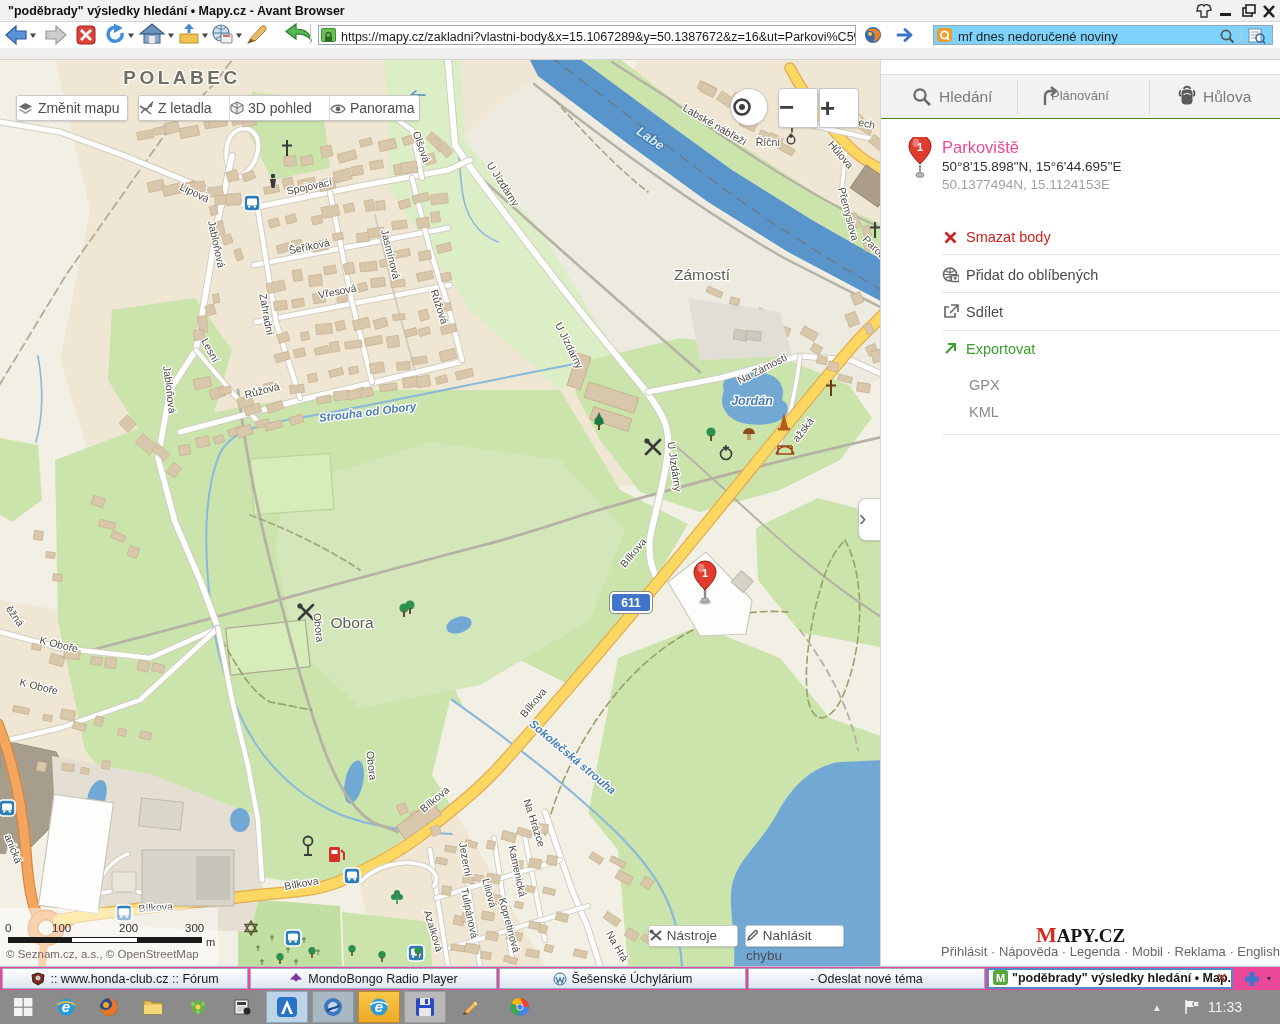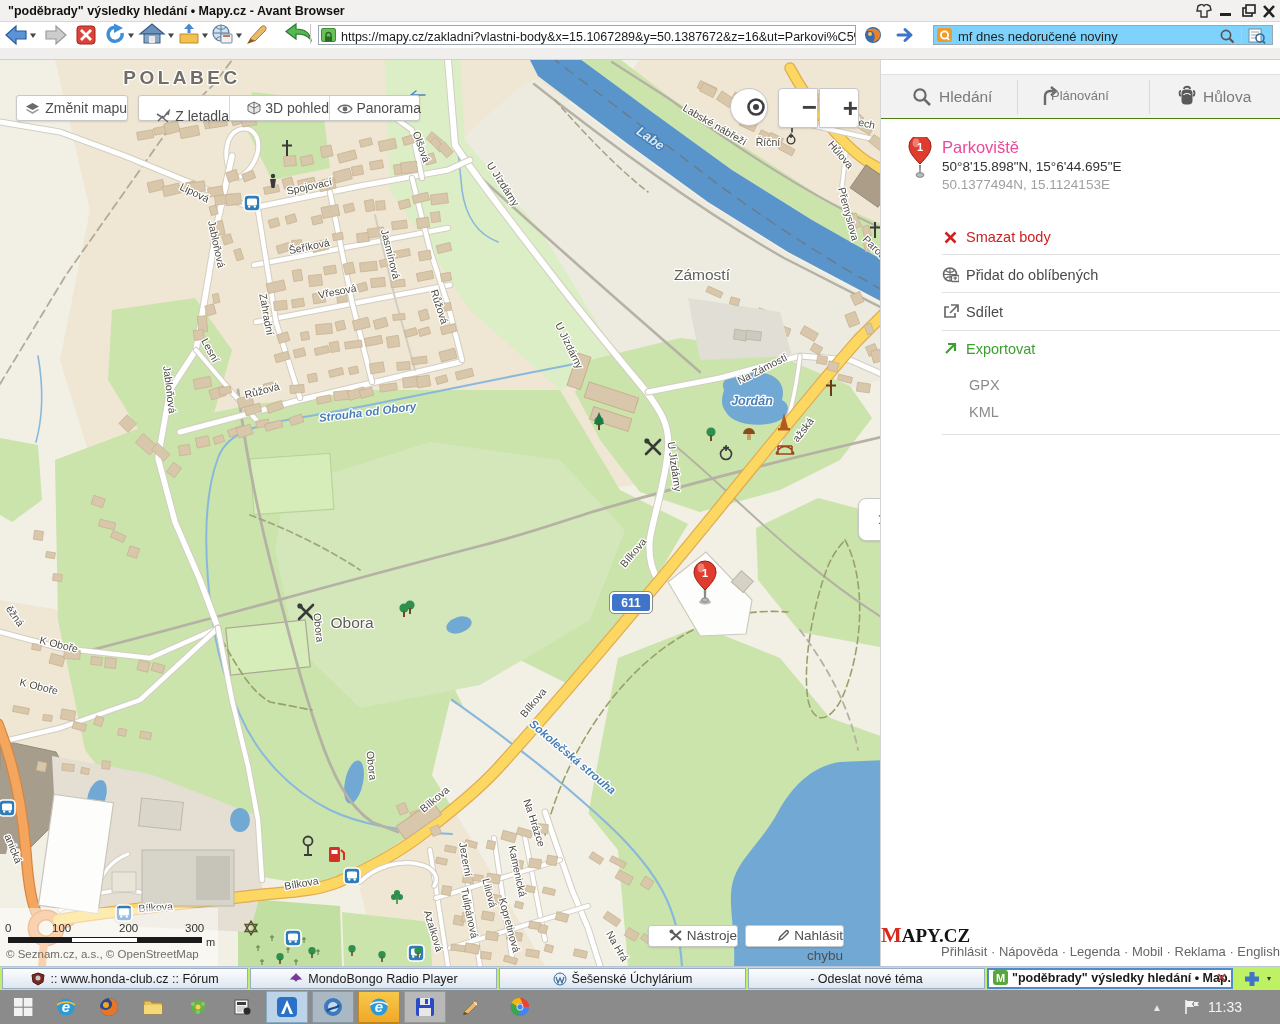--- a/index.html
+++ b/index.html
@@ -3,22 +3,22 @@
 *{margin:0;padding:0;box-sizing:border-box}
 body{width:1280px;height:1024px;font-family:"Liberation Sans",sans-serif;position:relative;overflow:hidden;background:#fff}
 .abs{position:absolute}
 #titlebar{left:0;top:0;width:1280px;height:22px;background:#f2f1f0;border-bottom:1px solid #d8d7d5;font-size:12.5px;color:#111}
 #titlebar .ttl{position:absolute;left:8px;top:4px;font-weight:bold;letter-spacing:0}
 #titlebar .menu{position:absolute;right:62px;top:4px;font-weight:bold}
 #titlebar .menu span{margin-left:21px}
 #strip{left:0;top:48px;width:1280px;height:12px;background:#f0efee;border-bottom:1px solid #d0d0d0}
 #mapwrap{left:0;top:60px;width:880px;height:906px;overflow:hidden}
 #sidebar{left:880px;top:60px;width:400px;height:906px;background:#ffffff;border-left:1px solid #d5d5d5}
-.mbtn{position:absolute;background:#fff;border:1px solid #c8c8c8;border-radius:3px;color:#4e4e4e;font-size:14px;line-height:24px;text-align:right;box-shadow:0 1px 2px rgba(0,0,0,0.12)}
-#tabsrow{left:0;top:966px;width:1280px;height:24px;background:#bef264;border-top:1px solid #b9c4d2}
+.mbtn{position:absolute;background:#fff;border:1px solid #c8c8c8;border-radius:3px;color:#4e4e4e;font-size:14px;line-height:24px;text-align:left;box-shadow:0 1px 2px rgba(0,0,0,0.12)}
+#tabsrow{left:0;top:966px;width:1280px;height:24px;background:#ec4899;border-top:1px solid #b9c4d2}
 .btab{position:absolute;top:1px;height:21px;background:linear-gradient(#fdfdfe,#dde6f0);border:1px solid #96adc4;font-size:12.5px;color:#1a1a1a;text-align:center;line-height:20px;white-space:nowrap;overflow:hidden}
 #taskbar{left:0;top:990px;width:1280px;height:34px;background:#8b8b8b}
 .srow{position:absolute;left:85px;font-size:14.5px;color:#4a4a4a}
 .sdiv{position:absolute;left:61px;right:0;height:1px;background:#e2e2e2}
 .btab svg,.mbtn svg{display:inline-block}
 #mapwrap>svg{display:block}
 </style></head><body>
 <div class="abs" id="titlebar">
 <span class="ttl">"poděbrady" výsledky hledání • Mapy.cz - Avant Browser</span>
 <svg class="abs" style="right:4px;top:4px" width="82" height="15" viewBox="0 0 82 15">
@@ -700,21 +700,21 @@
 </g>
     </svg>
   </div>
 <div class="mbtn" style="left:16px;top:95px;width:112px;height:26px">
 <svg width="17" height="13" viewBox="0 0 17 13" style="vertical-align:-2px">
       <path d="M8.5,1 L15,4.5 L8.5,8 L2,4.5 Z" fill="#6a6a6a"></path>
       <path d="M3,7 L8.5,10 L14,7 L15,8 L8.5,12 L2,8 Z" fill="#9a9a9a"></path>
     </svg>
 Změnit mapu</div>
 <div class="mbtn" style="left:138px;top:95px;width:282px;height:26px;padding:0">
-<span style="position:absolute;left:0;top:8px;width:90px"><svg width="15" height="14" viewBox="0 0 15 14" style="vertical-align:-2px">
+<span style="position:absolute;left:0;top:0;width:90px"><svg width="15" height="14" viewBox="0 0 15 14" style="vertical-align:-2px">
         <path d="M2,12 L7,7 M7,9 L12,13 M7,9 L1,5 M7,9 L13,2 M10,5 L13,2 L12,6" stroke="#6a6a6a" stroke-width="1.6" fill="none"></path>
       </svg> Z letadla</span>
 <span style="position:absolute;left:90px;top:0;width:100px;border-left:1px solid #d8d8d8"><svg width="14" height="14" viewBox="0 0 14 14" style="vertical-align:-2px">
         <path d="M7,1 L13,4 L13,10 L7,13 L1,10 L1,4 Z M7,1 L7,7 M1,4 L7,7 L13,4 M7,13 L7,7" fill="#e8e8e8" stroke="#6a6a6a"></path>
       </svg> 3D pohled</span>
 <span style="position:absolute;left:190px;top:0;width:92px;border-left:1px solid #d8d8d8"><svg width="16" height="12" viewBox="0 0 16 12" style="vertical-align:-2px">
         <path d="M1,6 C4,1 12,1 15,6 C12,11 4,11 1,6 Z" fill="none" stroke="#6a6a6a" stroke-width="1.4"></path>
         <circle cx="8" cy="6" r="2.4" fill="#6a6a6a"></circle>
       </svg> Panorama</span>
 </div>
@@ -810,21 +810,21 @@
 <span class="srow" style="top:244px">Sdílet</span>
 <div class="sdiv" style="top:270px"></div>
 <svg class="abs" style="left:63px;top:282px" width="13" height="13" viewBox="0 0 13 13">
       <path d="M2,11 L11,2 M4,2 L11,2 L11,9" fill="none" stroke="#3ba02e" stroke-width="2.2"></path>
     </svg>
 <span class="srow" style="top:281px;color:#3ba02e">Exportovat</span>
 <span class="srow" style="left:88px;top:317px;color:#8a8a8a">GPX</span>
 <span class="srow" style="left:88px;top:344px;color:#8a8a8a">KML</span>
 <div class="sdiv" style="top:374px"></div>
 
-<div class="abs" style="left:0;top:862px;width:399px;text-align:left;font-size:19px;font-weight:bold;font-family:'Liberation Serif',serif;letter-spacing:0px"><span style="color:#d42b1e;font-size:22px">M</span><span style="color:#141414">APY.CZ</span></div>
+<div class="abs" style="left:0;top:862px;width:399px;text-align:center;font-size:19px;font-weight:bold;font-family:'Liberation Serif',serif;letter-spacing:0px"><span style="color:#d42b1e;font-size:22px">M</span><span style="color:#141414">APY.CZ</span></div>
 <div class="abs" style="left:0;top:884px;width:399px;text-align:right;font-size:13px;color:#666">Přihlásit · Nápověda · Legenda · Mobil · Reklama · English</div>
 </div>
 <div class="abs" id="tabsrow">
     <div class="btab" style="left:2px;width:246px"><svg width="14" height="14" viewBox="0 0 14 14" style="vertical-align:-3px;margin-right:5px">
         <path d="M7,1 L13,3 L12,10 L7,13 L2,10 L1,3 Z" fill="#7a2a22" stroke="#4a1a12"></path>
         <circle cx="7" cy="6" r="2.5" fill="#c8c8c8"></circle>
       </svg>:: www.honda-club.cz :: Fórum</div>
     <div class="btab" style="left:250px;width:247px"><svg width="14" height="14" viewBox="0 0 14 14" style="vertical-align:-3px;margin-right:5px">
         <path d="M7,1 C9,4 12,5 13,8 C10,7 8,8 7,10 C6,8 4,7 1,8 C2,5 5,4 7,1 Z" fill="#7a3a9a"></path>
       </svg>MondoBongo Radio Player</div>

